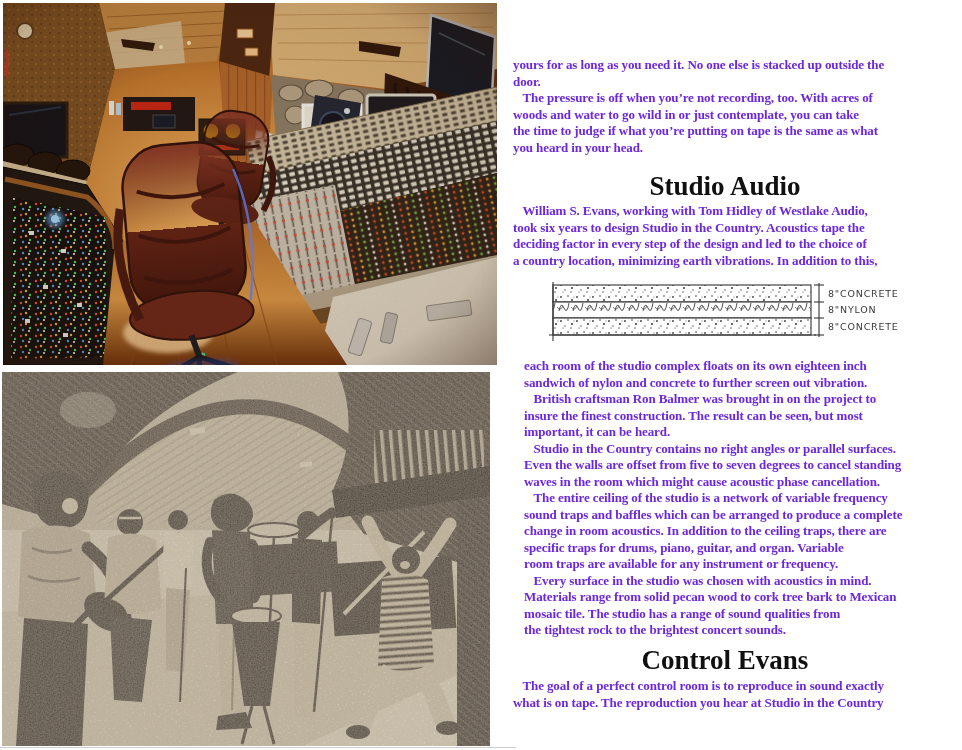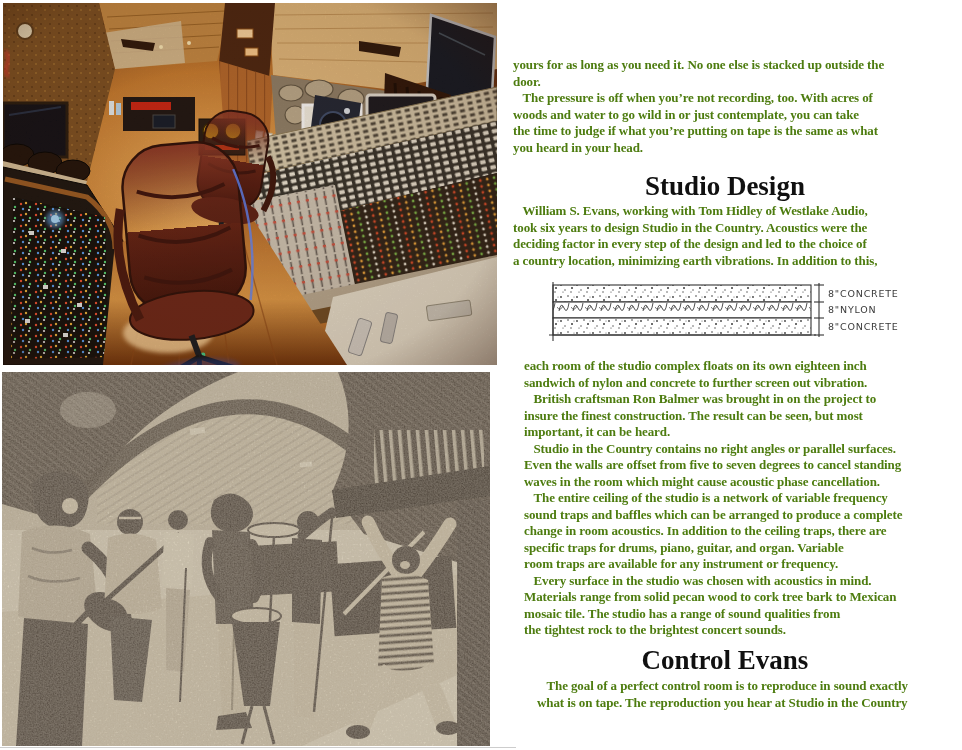--- a/index.html
+++ b/index.html
@@ -6,31 +6,31 @@
   .page{position:relative;width:962px;height:750px;background:#ffffff;overflow:hidden;
         font-family:"Liberation Serif","DejaVu Serif",serif;}
   .photo{position:absolute;overflow:hidden;background:#fff;}
   .photo svg{display:block;width:100%;height:100%;}
   .photo-top{left:3px;top:3px;width:494px;height:362px;}
   .photo-bottom{left:2px;top:372px;width:488px;height:374px;}
   .bottom-rule{position:absolute;left:0;top:747px;width:516px;height:1px;background:#cdcdcd;}
   .text-col{position:absolute;left:513px;top:0;width:424px;height:750px;}
   .body{position:absolute;left:0;margin:0;width:100%;
         font-weight:bold;font-size:13px;line-height:16.5px;letter-spacing:-0.1px;
-        color:#4d7c0f;white-space:pre-wrap;}
+        color:#6d28d9;white-space:pre-wrap;}
   .heading{position:absolute;left:0;margin:0;width:100%;text-align:center;
         font-weight:bold;font-size:27px;line-height:30px;color:#101010;}
   .p-intro{top:57px;}
   .h-studio{top:171px;}
   .p-sd1{top:203px;}
   .diagram{position:absolute;left:30px;top:282px;width:360px;height:64px;}
   .diagram svg{display:block;width:100%;height:100%;}
   .p-sd2{top:358px;margin-left:11px;}
   .h-control{top:645px;}
-  .p-cr1{top:678px;margin-left:24px;}
+  .p-cr1{top:678px;}
   .dim-label{font-family:"DejaVu Sans",sans-serif;font-size:9.5px;letter-spacing:.8px;fill:#3a3a3a;}
 </style>
 </head>
 <body>
 
 <div class="page">
 
   <div class="photo photo-top">
     <svg viewBox="0 0 494 362" preserveAspectRatio="none">
       <defs>
@@ -434,24 +434,24 @@
 
   <div class="text-col">
 
     <p class="body p-intro">yours for as long as you need it. No one else is stacked up outside the
 door.
    The pressure is off when you’re not recording, too. With acres of
 woods and water to go wild in or just contemplate, you can take
 the time to judge if what you’re putting on tape is the same as what
 you heard in your head.</p>
 
-    <h2 class="heading h-studio">Studio Design</h2>
+    <h2 class="heading h-studio">Studio Audio</h2>
 
     <p class="body p-sd1">   William S. Evans, working with Tom Hidley of Westlake Audio,
-took six years to design Studio in the Country. Acoustics were the
+took six years to design Studio in the Country. Acoustics tape the
 deciding factor in every step of the design and led to the choice of
 a country location, minimizing earth vibrations. In addition to this,</p>
 
     <div class="diagram">
       <svg viewBox="0 0 360 64">
         <defs>
           <pattern id="dStipple" patternUnits="userSpaceOnUse" width="16" height="12">
             <circle cx="2" cy="3" r="0.9" fill="#3c3c3c"></circle>
               <circle cx="6" cy="8" r="0.7" fill="#3c3c3c"></circle>
             <circle cx="9" cy="2" r="0.8" fill="#3c3c3c"></circle>

